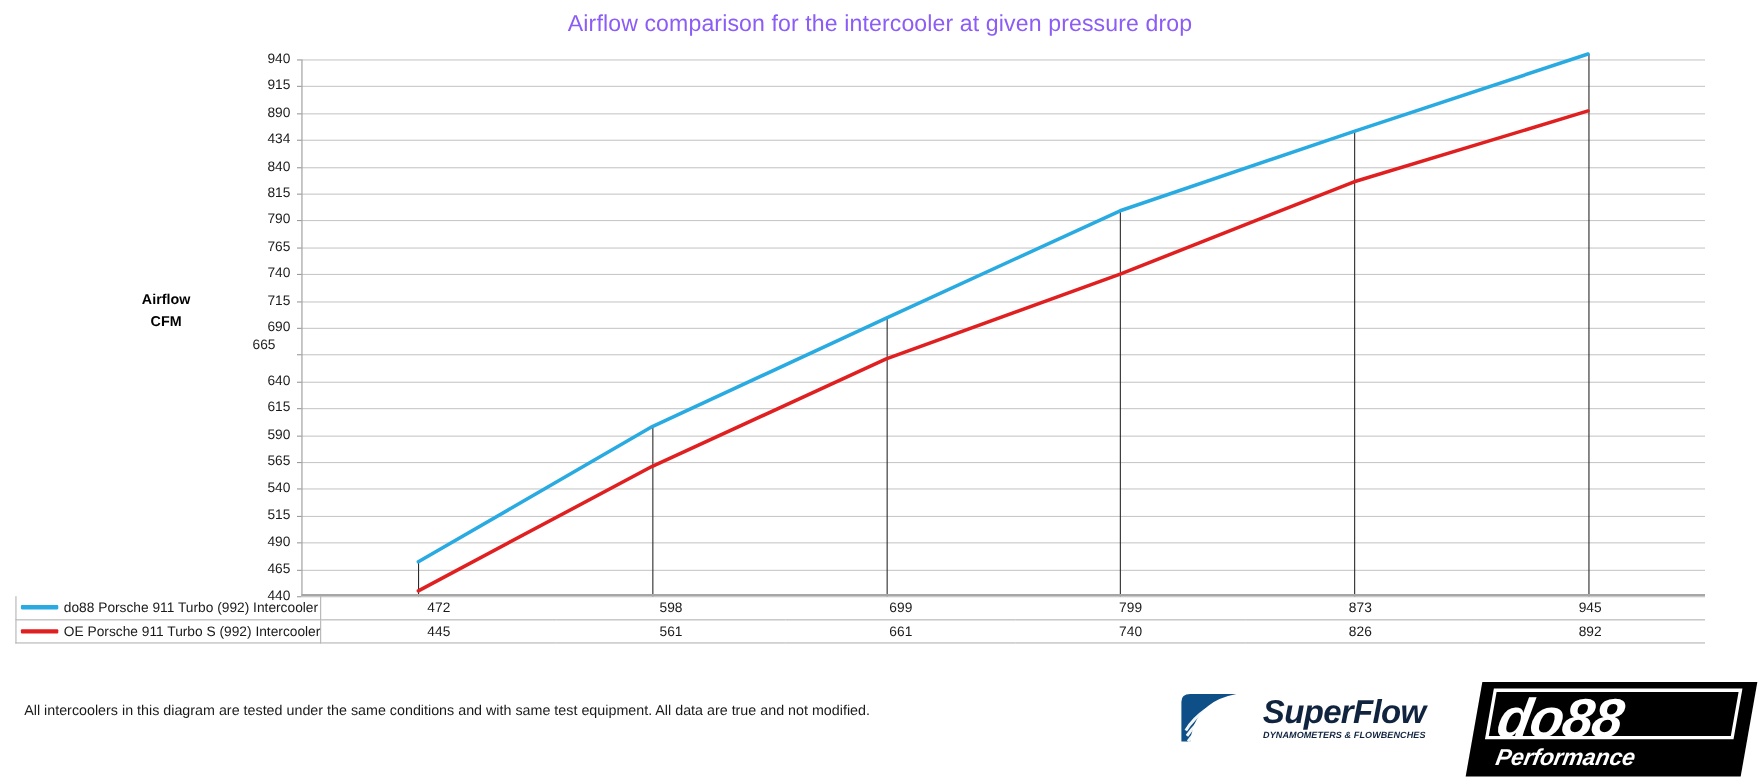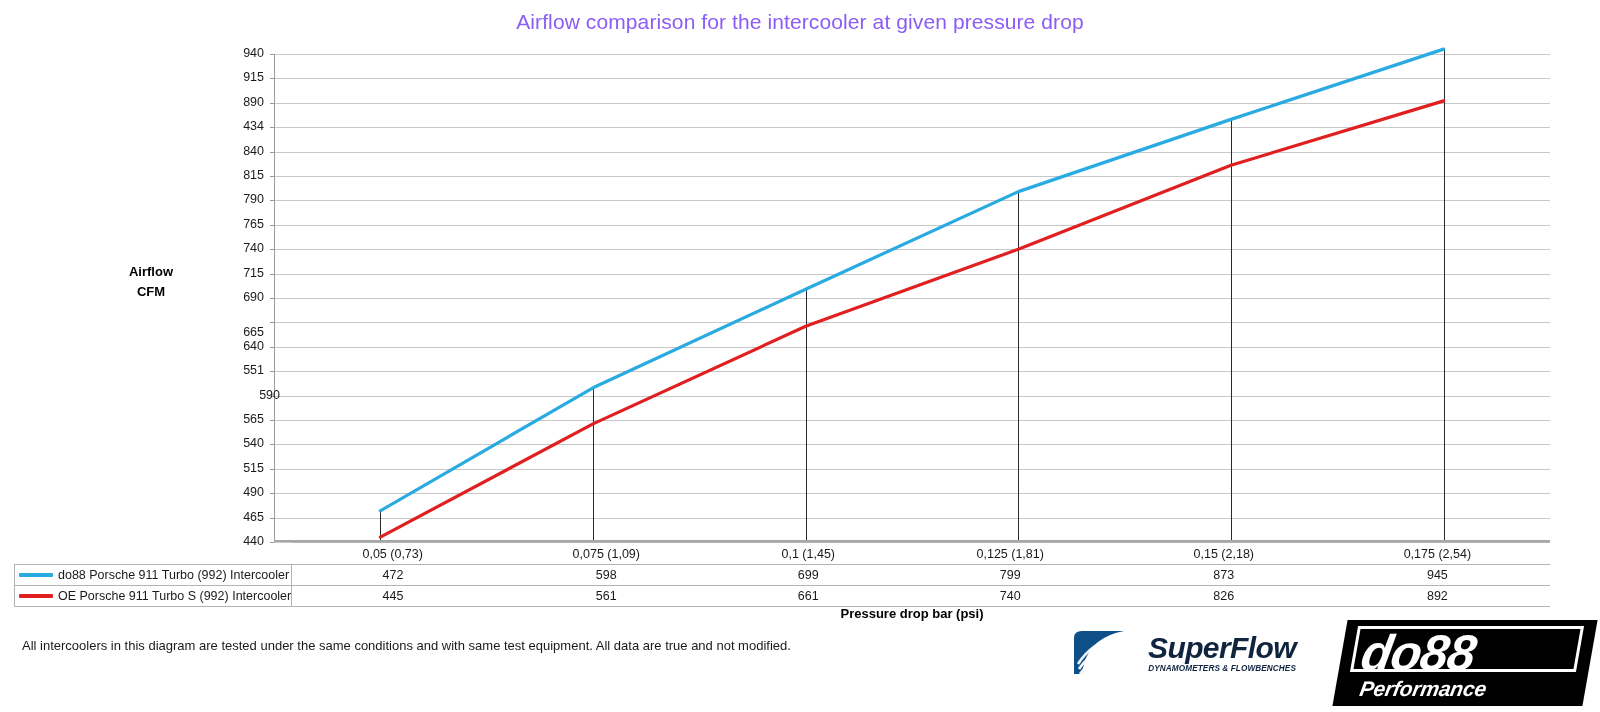--- a/index.html
+++ b/index.html
@@ -268,43 +268,34 @@
       <div class="tick-label" style="left: 216px; width: 48px; top: 70.4px;">915</div>
       <div class="tick-label" style="left: 216px; width: 48px; top: 94.8px;">890</div>
       <div class="tick-label" style="left: 216px; width: 48px; top: 119.2px;">434</div>
       <div class="tick-label" style="left: 216px; width: 48px; top: 143.6px;">840</div>
       <div class="tick-label" style="left: 216px; width: 48px; top: 168px;">815</div>
       <div class="tick-label" style="left: 216px; width: 48px; top: 192.4px;">790</div>
       <div class="tick-label" style="left: 216px; width: 48px; top: 216.8px;">765</div>
       <div class="tick-label" style="left: 216px; width: 48px; top: 241.2px;">740</div>
       <div class="tick-label" style="left: 216px; width: 48px; top: 265.6px;">715</div>
       <div class="tick-label" style="left: 216px; width: 48px; top: 290px;">690</div>
-      <div class="tick-label" style="left: 216px; width: 48px; top: 325px;">665</div>
+      <div class="tick-label" style="left: 216px; width: 48px; top: 306px; text-align: center;">665</div>
       <div class="tick-label" style="left: 216px; width: 48px; top: 338.8px;">640</div>
-      <div class="tick-label" style="left: 216px; width: 48px; top: 363.2px;">551</div>
-      <div class="tick-label" style="left: 232px; width: 48px; top: 387.6px;">590</div>
+      <div class="tick-label" style="left: 216px; width: 48px; top: 363.2px;">615</div>
+      <div class="tick-label" style="left: 216px; width: 48px; top: 387.6px;">590</div>
       <div class="tick-label" style="left: 216px; width: 48px; top: 412px;">565</div>
       <div class="tick-label" style="left: 216px; width: 48px; top: 436.4px;">540</div>
       <div class="tick-label" style="left: 216px; width: 48px; top: 460.8px;">515</div>
       <div class="tick-label" style="left: 216px; width: 48px; top: 485.2px;">490</div>
       <div class="tick-label" style="left: 216px; width: 48px; top: 509.6px;">465</div>
       <div class="tick-label" style="left: 216px; width: 48px; top: 534px;">440</div>
     </div>
 
   <table class="data-table">
     <tbody id="table-body">
-        <tr class="row-cat">
-          <td class="legend-cell" style="border-left: none; border-right: none;"></td>
-          <td>0,05 (0,73)</td>
-          <td>0,075 (1,09)</td>
-          <td>0,1 (1,45)</td>
-          <td>0,125 (1,81)</td>
-          <td>0,15 (2,18)</td>
-          <td>0,175 (2,54)</td>
-        </tr>
         <tr class="row-series">
           <td class="legend-cell">
             <div class="legend-inner">
               <span class="legend-swatch" style="background: rgb(41, 171, 226);"></span>
               <span class="legend-text">do88 Porsche 911 Turbo (992) Intercooler</span>
             </div>
           </td>
           <td>472</td>
           <td>598</td>
           <td>699</td>
@@ -322,21 +313,20 @@
           <td>445</td>
           <td>561</td>
           <td>661</td>
           <td>740</td>
           <td>826</td>
           <td>892</td>
         </tr>
       </tbody>
   </table>
 
-  <div class="x-axis-title">Pressure drop bar (psi)</div>
 
   <div class="footnote">All intercoolers in this diagram are tested under the same conditions and with same test equipment. All data are true and not modified.</div>
 
   <div class="superflow-logo">
     <svg class="sf-mark" viewBox="0 0 62 50">
       <path d="M6 40 L6 10 Q6 3 14 3 L56 3 Q40 6 30 14 Q22 21 18 30 Q15 38 14 46 L6 46 Z" fill="#0d4f86"></path>
       <path d="M10 36 Q24 14 52 7" stroke="#ffffff" stroke-width="2.6" fill="none" opacity=".95"></path>
       <path d="M11 41 Q26 19 55 12" stroke="#ffffff" stroke-width="2.6" fill="none" opacity=".95"></path>
       <path d="M12 46 Q28 24 58 17" stroke="#ffffff" stroke-width="2.6" fill="none" opacity=".95"></path>
     </svg>

